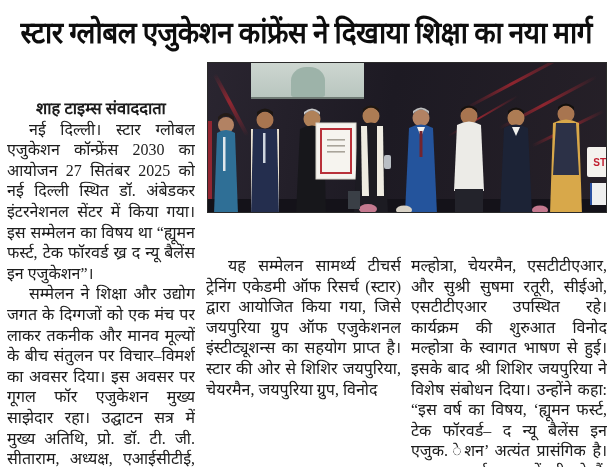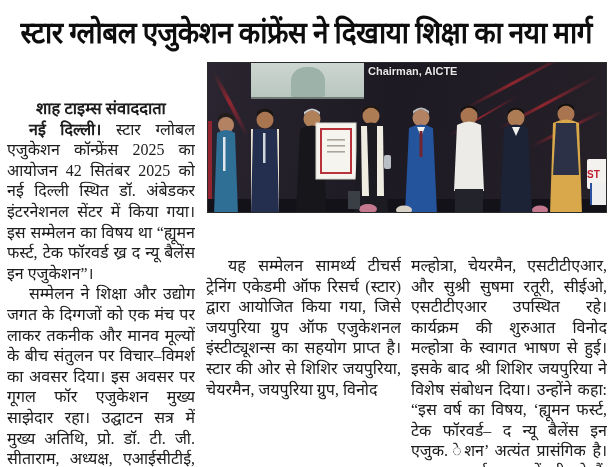--- a/index.html
+++ b/index.html
@@ -29,21 +29,21 @@
     text-align:justify;overflow:hidden;margin-top:37px;
   }
   .col p{margin:0;}
   .col p.indent{text-indent:22px;}
   #col1{left:7px;top:62px;width:188px;height:402px;}
   #col2{left:206px;top:219px;width:195px;height:246px;}
   #col3{left:411px;top:219px;width:196px;height:246px;}
   .byline{
     font-weight:bold;text-align:center;font-size:16.5px;margin:0 0 1px 0;
   }
-  .dateline{font-weight:bold;}
+  .dateline{font-weight:normal;}
   
   .photo{
     position:absolute;left:207px;top:62px;width:400px;height:151px;
     background:linear-gradient(100deg,#2a2530 0%,#1d1a23 45%,#262028 100%);
     border:1px solid #2a2a2a;box-sizing:border-box;overflow:hidden;
   }
   .screen{
     position:absolute;left:43px;top:0;width:113px;height:34px;
     background:linear-gradient(180deg,#cdd6d0 0%,#b9c6bf 100%);
     border-bottom:2px solid #6f7a74;
@@ -68,57 +68,56 @@
   .caption{
     position:absolute;left:160px;top:2px;width:220px;
     color:#f2f2f2;font-family:"Liberation Sans", sans-serif;line-height:1.12;
     text-shadow:0 0 2px #000;
   }
   .caption .name{font-size:14px;font-weight:bold;letter-spacing:.2px;}
   .caption .title{font-size:11px;font-weight:bold;opacity:.95;}
   .banner{
     position:absolute;right:0;top:84px;width:19px;height:30px;
     background:#f4f2ee;border-radius:2px 0 0 2px;
-    display:flex;align-items:center;justify-content:flex-start;
-    font-family:"Liberation Sans", sans-serif;font-weight:bold;font-size:10px;color:#c01d2e;margin-top:12px;
+    display:flex;align-items:center;justify-content:flex-end;
+    font-family:"Liberation Sans", sans-serif;font-weight:bold;font-size:10px;color:#c01d2e;
   }
   .banner2{
     position:absolute;right:0;top:120px;width:14px;height:22px;
     background:#efefef;border-left:2px solid #2a50a0;
   }
   .people{position:absolute;left:0;top:0;}
 </style>
 </head>
 <body>
 
 <div class="page">
 
   <div class="headline-wrap">
     <span class="headline">स्टार ग्लोबल एजुकेशन कांफ्रेंस ने दिखाया शिक्षा का नया मार्ग</span>
   </div>
 
   <div class="col" id="col1">
     <p class="byline">शाह टाइम्स संवाददाता</p>
-    <p class="indent"><span class="dateline">नई दिल्ली।</span><span> स्टार ग्लोबल एजुकेशन कॉन्फ्रेंस 2025 का आयोजन 42 सितंबर 2025 को नई दिल्ली स्थित डॉ. अंबेडकर इंटरनेशनल सेंटर में किया गया। इस सम्मेलन का विषय था “ह्यूमन फर्स्ट, टेक फॉरवर्ड ख्र द न्यू बैलेंस इन एजुकेशन”।</span></p>
+    <p class="indent"><span class="dateline">नई दिल्ली।</span><span> स्टार ग्लोबल एजुकेशन कॉन्फ्रेंस 2030 का आयोजन 27 सितंबर 2025 को नई दिल्ली स्थित डॉ. अंबेडकर इंटरनेशनल सेंटर में किया गया। इस सम्मेलन का विषय था “ह्यूमन फर्स्ट, टेक फॉरवर्ड ख्र द न्यू बैलेंस इन एजुकेशन”।</span></p>
     <p class="indent">सम्मेलन ने शिक्षा और उद्योग जगत के दिग्गजों को एक मंच पर लाकर तकनीक और मानव मूल्यों के बीच संतुलन पर विचार–विमर्श का अवसर दिया। इस अवसर पर गूगल फॉर एजुकेशन मुख्य साझेदार रहा। उद्घाटन सत्र में मुख्य अतिथि, प्रो. डॉ. टी. जी. सीताराम, अध्यक्ष, एआईसीटीई, तथा विशिष्ट अतिथि, डॉ. बिस्वजीत साहा, निदेशक, सीबीएसई, और डॉ. जोसेफ इमैनुएल, मुख्य कार्यकारी एवं</p>
   </div>
 
   <div class="photo">
     <div class="screen">
       <div class="screen-figure"></div>
     </div>
     <div class="streak s1"></div>
     <div class="streak s2"></div>
     <div class="streak s3"></div>
     <div class="streak s4"></div>
     <div class="streak s5"></div>
     <div class="left-sliver"></div>
 
     <div class="caption">
-      <div class="title">Chairman, AICTE</div>
     </div>
 
     <svg class="people" width="400" height="151" viewBox="0 0 400 151" xmlns="http://www.w3.org/2000/svg">
 
       <rect x="0" y="136" width="400" height="15" fill="#141219"></rect>
 
       <g>
         <circle cx="18" cy="62" r="8" fill="#b28263"></circle>
         <path d="M10 58 q8 -10 16 0 l0 -4 q-8 -8 -16 0 z" fill="#241c18"></path>
         <path d="M6 151 L9 70 q9 -6 18 0 L30 151 Z" fill="#2f6f96"></path>

